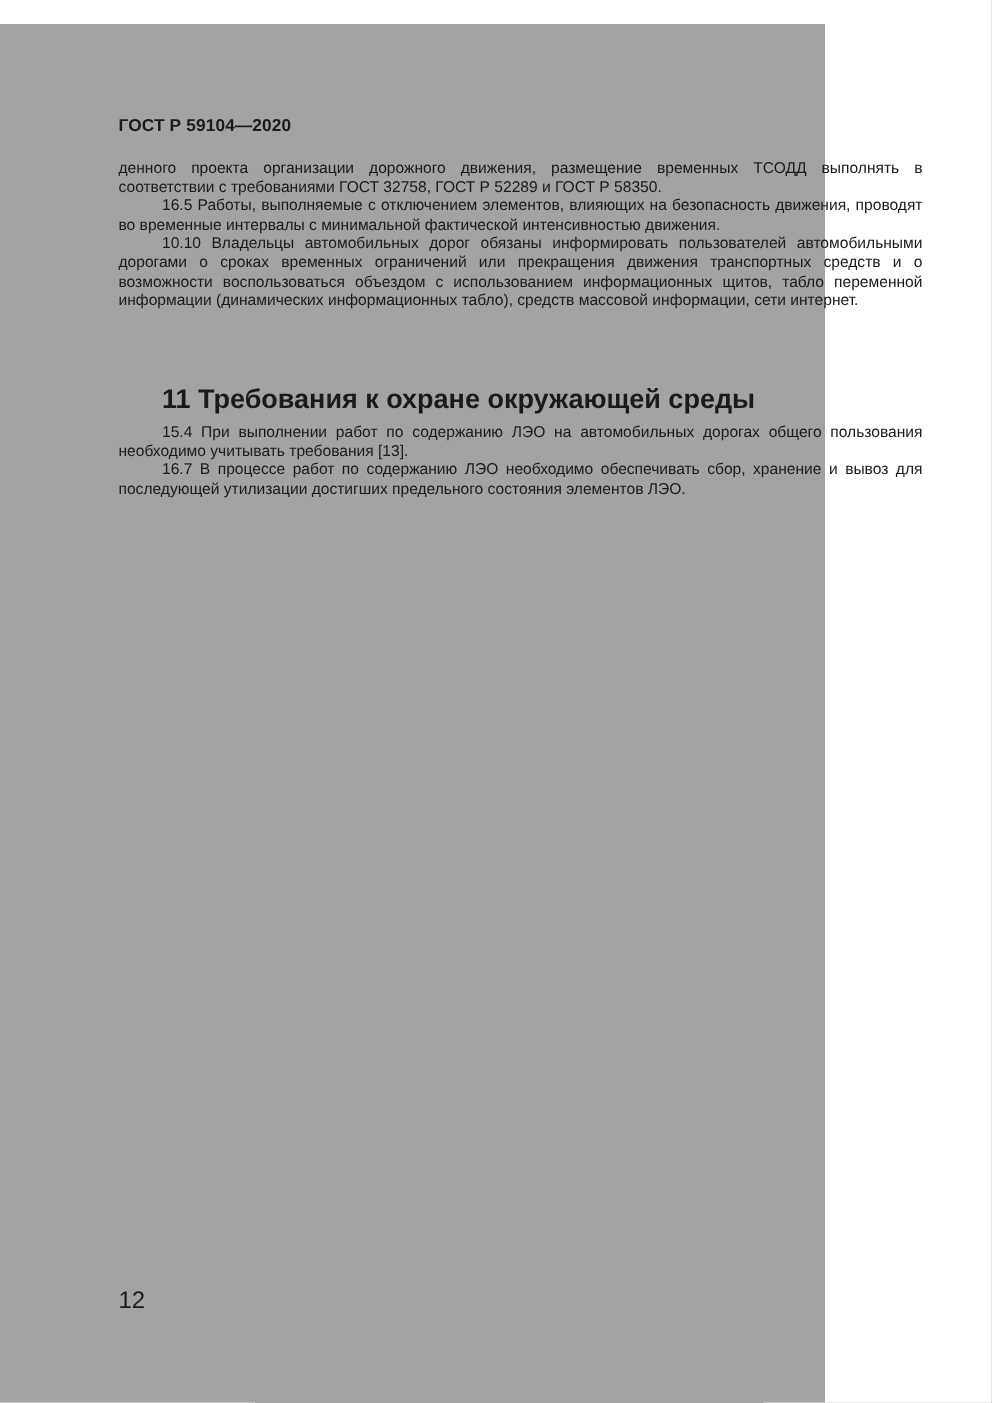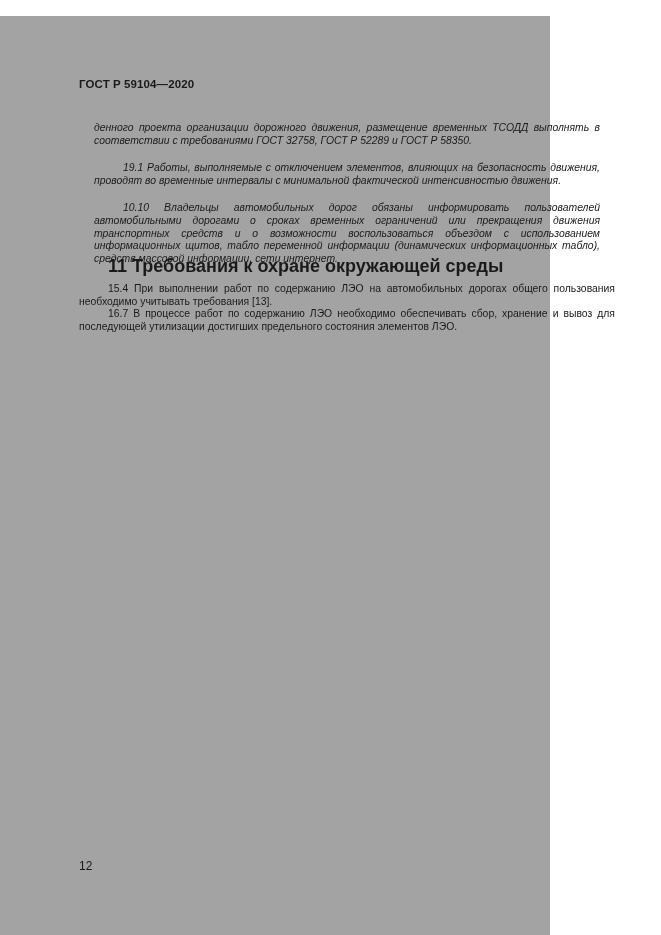--- a/index.html
+++ b/index.html
@@ -1,36 +1,36 @@
 <!DOCTYPE html>
 <html><head>
 <meta charset="utf-8">
 <style>
   html, body { margin: 0; padding: 0; background: #ffffff; }
   body { width: 661px; height: 935px; position: relative; overflow: hidden; font-family: "Liberation Sans", sans-serif; color: #1a1a1a; }
   .page { position: absolute; left: 0; top: 16px; width: 550px; height: 935px; background: #a3a3a3; }
   .running-head { position: absolute; left: 79px; top: 62px; font-size: 11.5px; font-weight: bold; letter-spacing: 0.1px; }
   .body-block { position: absolute; left: 79px; top: 91px; width: 536px; font-size: 10.4px; line-height: 12.6px; }
-  .body-block p { margin: 15px; text-align: justify; text-align-last: left; font-style: italic; }
+  .body-block p { margin: 0; text-align: justify; text-align-last: left; }
   .body-block p.indent { text-indent: 29px; }
   .section-head { position: absolute; left: 108px; top: 240px; font-size: 18px; font-weight: bold; }
   .body-block-2 { position: absolute; left: 79px; top: 267px; width: 536px; font-size: 10.4px; line-height: 12.6px; }
   .body-block-2 p { margin: 0; text-align: justify; text-align-last: left; }
   .body-block-2 p.indent { text-indent: 29px; }
-  .page-number { position: absolute; left: 79px; top: 843px; font-size: 12px; }
+  .page-number { position: absolute; left: 79px; top: 843px; font-size: 16px; }
 </style>
 </head>
 <body>
 
 <div class="page">
   <div class="running-head">ГОСТ Р 59104—2020</div>
 
   <div class="body-block">
     <p>денного проекта организации дорожного движения, размещение временных ТСОДД выполнять в соответствии с требованиями ГОСТ 32758, ГОСТ Р 52289 и ГОСТ Р 58350.</p>
-    <p class="indent">19.1 Работы, выполняемые с отключением элементов, влияющих на безопасность движения, проводят во временные интервалы с минимальной фактической интенсивностью движения.</p>
+    <p class="indent">16.5 Работы, выполняемые с отключением элементов, влияющих на безопасность движения, проводят во временные интервалы с минимальной фактической интенсивностью движения.</p>
     <p class="indent">10.10 Владельцы автомобильных дорог обязаны информировать пользователей автомобильными дорогами о сроках временных ограничений или прекращения движения транспортных средств и о возможности воспользоваться объездом с использованием информационных щитов, табло переменной информации (динамических информационных табло), средств массовой информации, сети интернет.</p>
   </div>
 
   <div class="section-head">11 Требования к охране окружающей среды</div>
 
   <div class="body-block-2">
     <p class="indent">15.4 При выполнении работ по содержанию ЛЭО на автомобильных дорогах общего пользования необходимо учитывать требования [13].</p>
     <p class="indent">16.7 В процессе работ по содержанию ЛЭО необходимо обеспечивать сбор, хранение и вывоз для последующей утилизации достигших предельного состояния элементов ЛЭО.</p>
   </div>
 

